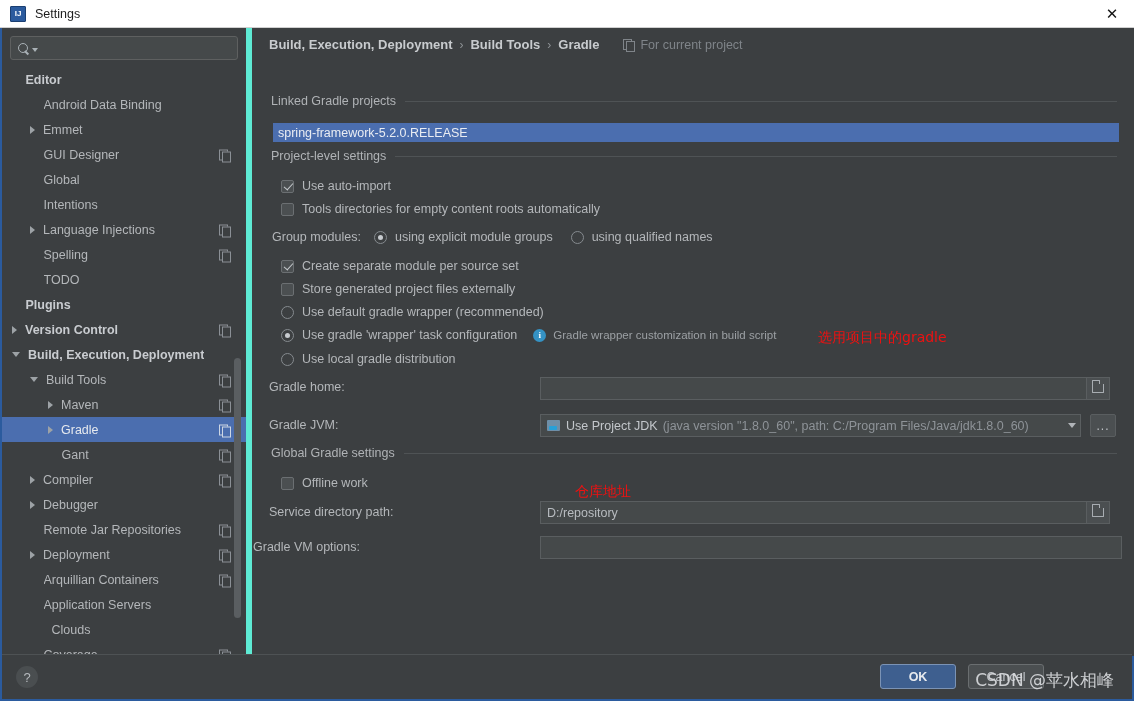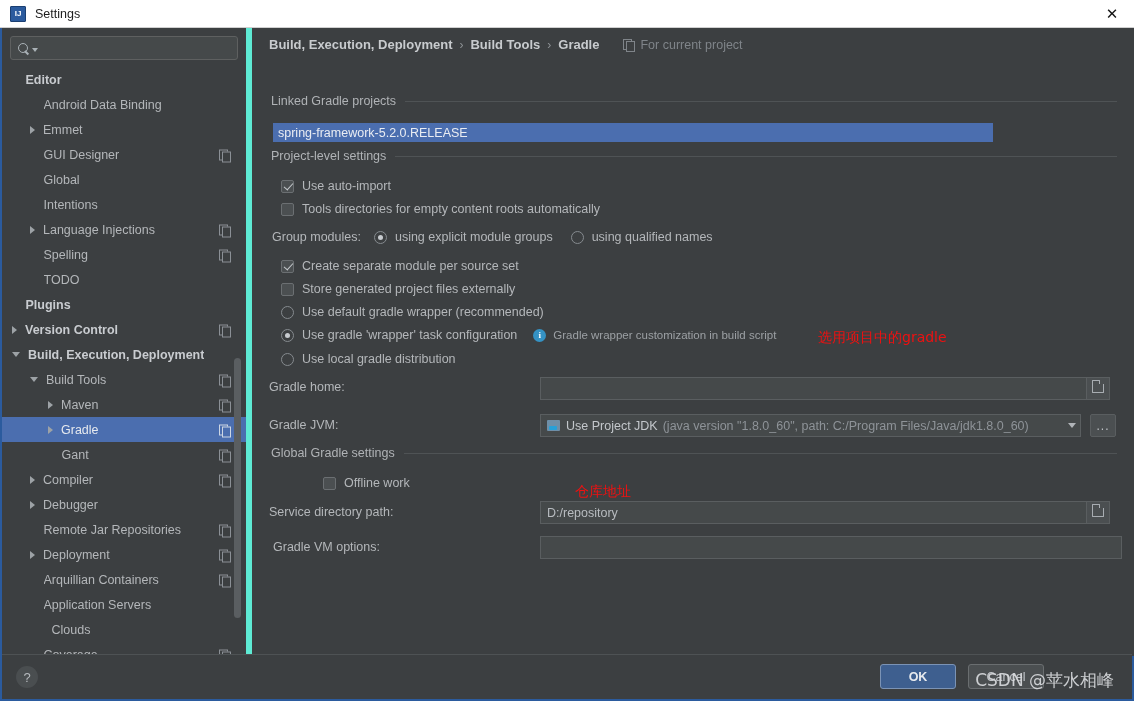--- a/index.html
+++ b/index.html
@@ -130,21 +130,21 @@
     border:1.3px solid #7f8489; background:#3c3f41;
   }
 
   .grouphdr{
     position:absolute; left:18px; font-size:12.5px; color:#b0b3b6;
     display:flex; align-items:center; width:846px;
   }
   .grouphdr .gline{ flex:1; height:1px; background:#4f5355; margin-left:9px; }
 
   .linked-field{
-    position:absolute; left:20px; width:720px; height:19px;
+    position:absolute; left:20px; width:846px; height:19px;
     background:#4b6eaf; color:#e9ecf2; font-size:12.5px;
     display:flex; align-items:center; padding-left:5px;
   }
 
   .chkrow{
     position:absolute; display:flex; align-items:center;
     font-size:12.5px; color:#b4b7ba; white-space:nowrap;
   }
   .cbox{
     width:13px;height:13px;border:1px solid #6b6f72;background:#4b4f51;
@@ -496,36 +496,36 @@
       <span class="combo-dim" style="margin-left:5px;">(java version "1.8.0_60", path: C:/Program Files/Java/jdk1.8.0_60)</span>
       <span class="combo-caret"></span>
     </div>
     <div class="dots-btn" style="position:absolute; left:837px; top:386px;">...</div>
 
     <div class="grouphdr" style="top:418px;">
       <span>Global Gradle settings</span>
       <span class="gline"></span>
     </div>
 
-    <div class="chkrow" style="left:28px; top:448px;margin-left:42px;">
+    <div class="chkrow" style="left:28px; top:448px;">
       <span class="cbox"></span>
       <span>Offline work</span>
     </div>
 
     <div class="annot" style="left:322px; top:455px;">仓库地址</div>
 
     <div class="frow" style="left:16px; top:477px;">
       <span class="flabel">Service directory path:</span>
     </div>
     <div class="finput" style="position:absolute; left:287px; top:473px; width:558px;">D:/repository</div>
     <div class="browse-btn" style="position:absolute; left:833px; top:473px;">
       <span class="folder"></span>
     </div>
 
-    <div class="frow" style="left:20px; top:512px;">
+    <div class="frow" style="left:0; top:512px;">
       <span class="flabel">Gradle VM options:</span>
     </div>
     <div class="finput empty" style="position:absolute; left:287px; top:508px; width:582px;"></div>
 
   </div>
 
   <div class="bottombar">
     <div class="helpbtn">?</div>
     <div class="okbtn">OK</div>
     <div class="cancelbtn">Cancel</div>

